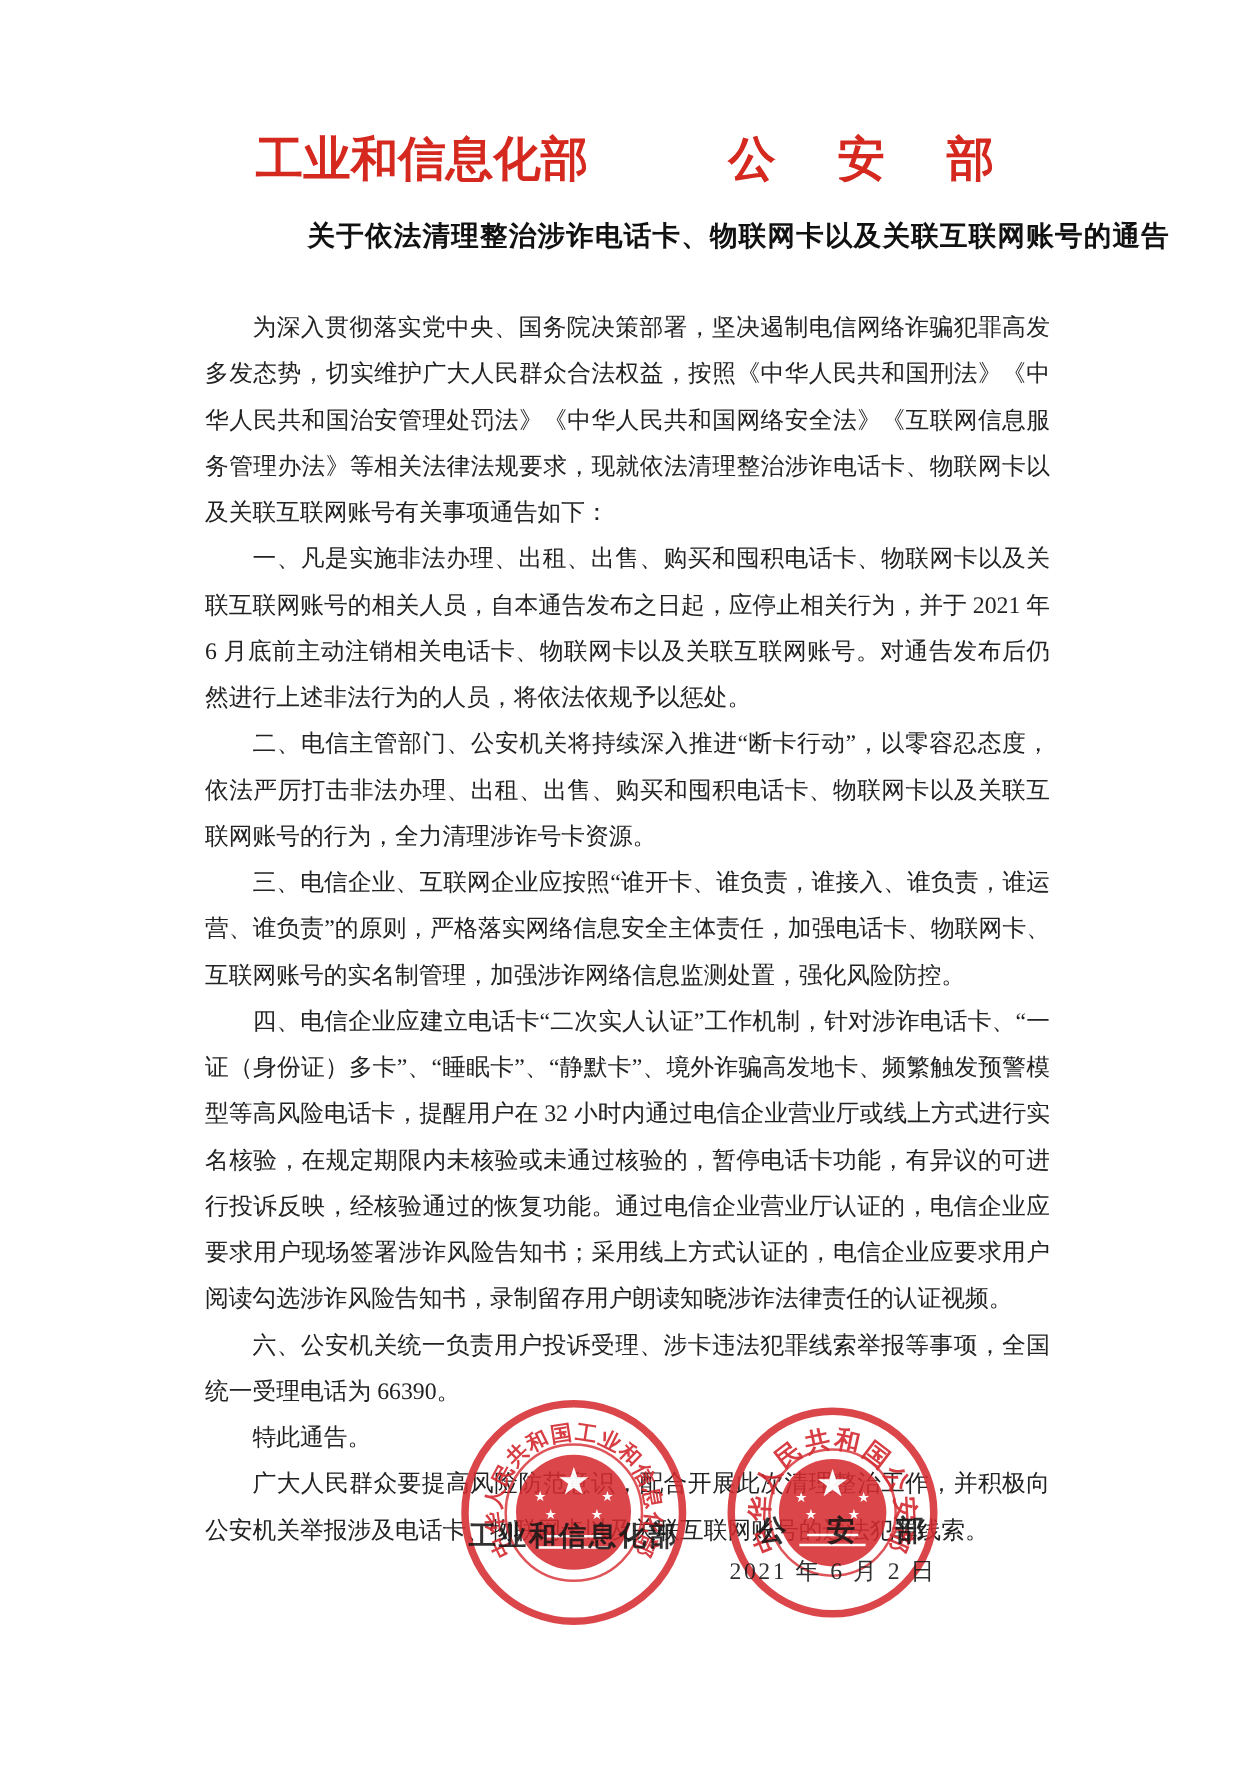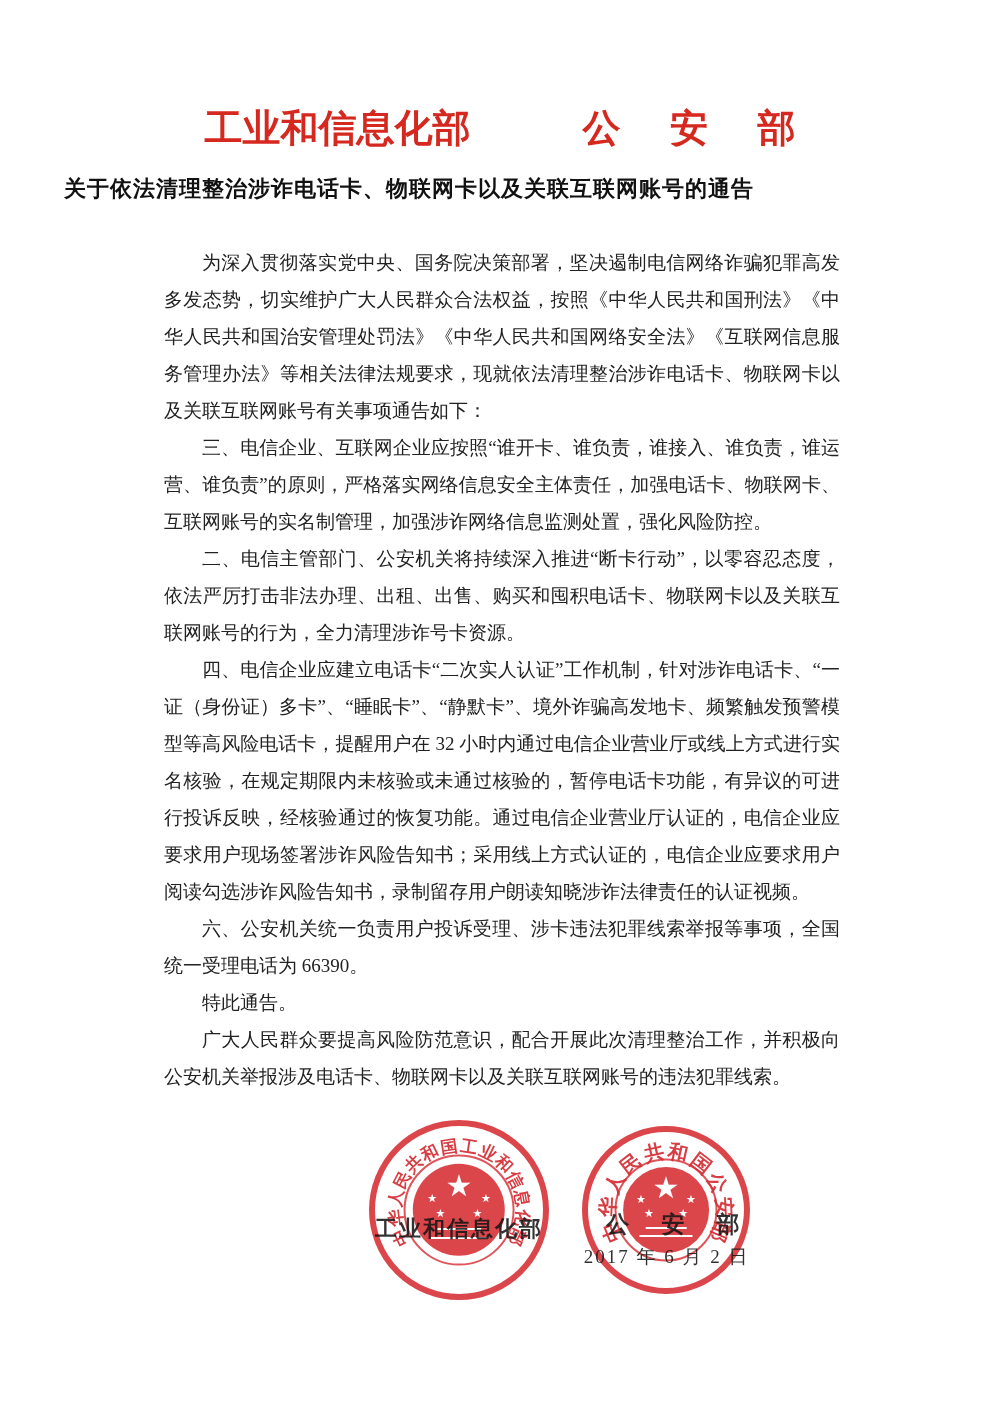--- a/index.html
+++ b/index.html
@@ -25,21 +25,21 @@
     font-weight: bold;
     color: #d5281f;
     line-height: 1.1;
   }
   .ministry-right {
     letter-spacing: 1.3em;
     margin-right: -1.3em;
   }
   .notice-title {
     margin-top: 24px;
-    text-align: left;
+    text-align: right;
     font-size: 22px;
     font-weight: bold;
     color: #111111;
     letter-spacing: 1px;
   }
   
   .body-text {
     margin: 40px 96px 0 100px;
     font-size: 19px;
     line-height: 37px;
@@ -149,22 +149,23 @@
 
   <div class="ministry-line">
     <span>工业和信息化部</span>
     <span class="ministry-right">公安部</span>
   </div>
 
   <div class="notice-title">关于依法清理整治涉诈电话卡、物联网卡以及关联互联网账号的通告</div>
 
   <div class="body-text">
     <p>为深入贯彻落实党中央、国务院决策部署，坚决遏制电信网络诈骗犯罪高发多发态势，切实维护广大人民群众合法权益，按照《中华人民共和国刑法》《中华人民共和国治安管理处罚法》《中华人民共和国网络安全法》《互联网信息服务管理办法》等相关法律法规要求，现就依法清理整治涉诈电话卡、物联网卡以及关联互联网账号有关事项通告如下：</p>
+    <p>一、凡是实施非法办理、出租、出售、购买和囤积电话卡、物联网卡以及关联互联网账号的相关人员，自本通告发布之日起，应停止相关行为，并于 2021 年 6 月底前主动注销相关电话卡、物联网卡以及关联互联网账号。对通告发布后仍然进行上述非法行为的人员，将依法依规予以惩处。</p>
+    <p>二、电信主管部门、公安机关将持续深入推进“断卡行动”，以零容忍态度，依法严厉打击非法办理、出租、出售、购买和囤积电话卡、物联网卡以及关联互联网账号的行为，全力清理涉诈号卡资源。</p>
     <p>三、电信企业、互联网企业应按照“谁开卡、谁负责，谁接入、谁负责，谁运营、谁负责”的原则，严格落实网络信息安全主体责任，加强电话卡、物联网卡、互联网账号的实名制管理，加强涉诈网络信息监测处置，强化风险防控。</p>
-    <p>二、电信主管部门、公安机关将持续深入推进“断卡行动”，以零容忍态度，依法严厉打击非法办理、出租、出售、购买和囤积电话卡、物联网卡以及关联互联网账号的行为，全力清理涉诈号卡资源。</p>
     <p>四、电信企业应建立电话卡“二次实人认证”工作机制，针对涉诈电话卡、“一证（身份证）多卡”、“睡眠卡”、“静默卡”、境外诈骗高发地卡、频繁触发预警模型等高风险电话卡，提醒用户在 32 小时内通过电信企业营业厅或线上方式进行实名核验，在规定期限内未核验或未通过核验的，暂停电话卡功能，有异议的可进行投诉反映，经核验通过的恢复功能。通过电信企业营业厅认证的，电信企业应要求用户现场签署涉诈风险告知书；采用线上方式认证的，电信企业应要求用户阅读勾选涉诈风险告知书，录制留存用户朗读知晓涉诈法律责任的认证视频。</p>
     <p>六、公安机关统一负责用户投诉受理、涉卡违法犯罪线索举报等事项，全国统一受理电话为 66390。</p>
     <p>特此通告。</p>
     <p>广大人民群众要提高风险防范意识，配合开展此次清理整治工作，并积极向公安机关举报涉及电话卡、物联网卡以及关联互联网账号的违法犯罪线索。</p>
   </div>
 
   <div class="seal-area">
 
     <div class="seal seal-miit">
       <div class="emblem-ring"></div>
@@ -209,17 +210,17 @@
         <span class="ring-char" style="left: 65.5014px; top: 21.3627px; transform: translate(-50%, -50%) rotate(-12.4444deg);">共</span>
         <span class="ring-char" style="left: 90.4986px; top: 21.3627px; transform: translate(-50%, -50%) rotate(12.4444deg);">和</span>
         <span class="ring-char" style="left: 113.174px; top: 31.883px; transform: translate(-50%, -50%) rotate(37.3333deg);">国</span>
         <span class="ring-char" style="left: 129.316px; top: 50.9695px; transform: translate(-50%, -50%) rotate(62.2222deg);">公</span>
         <span class="ring-char" style="left: 135.926px; top: 75.0768px; transform: translate(-50%, -50%) rotate(87.1111deg);">安</span>
         <span class="ring-char" style="left: 131.777px; top: 99.7272px; transform: translate(-50%, -50%) rotate(112deg);">部</span>
       </div>
 
     <div class="seal-overlay overlay-miit">工业和信息化部</div>
     <div class="seal-overlay overlay-mps">公安部</div>
-    <div class="seal-date">2017 年 6 月 2 日</div>
+    <div class="seal-date">2021 年 6 月 2 日</div>
 
   </div>
 
 </div>
 
 </body></html>

